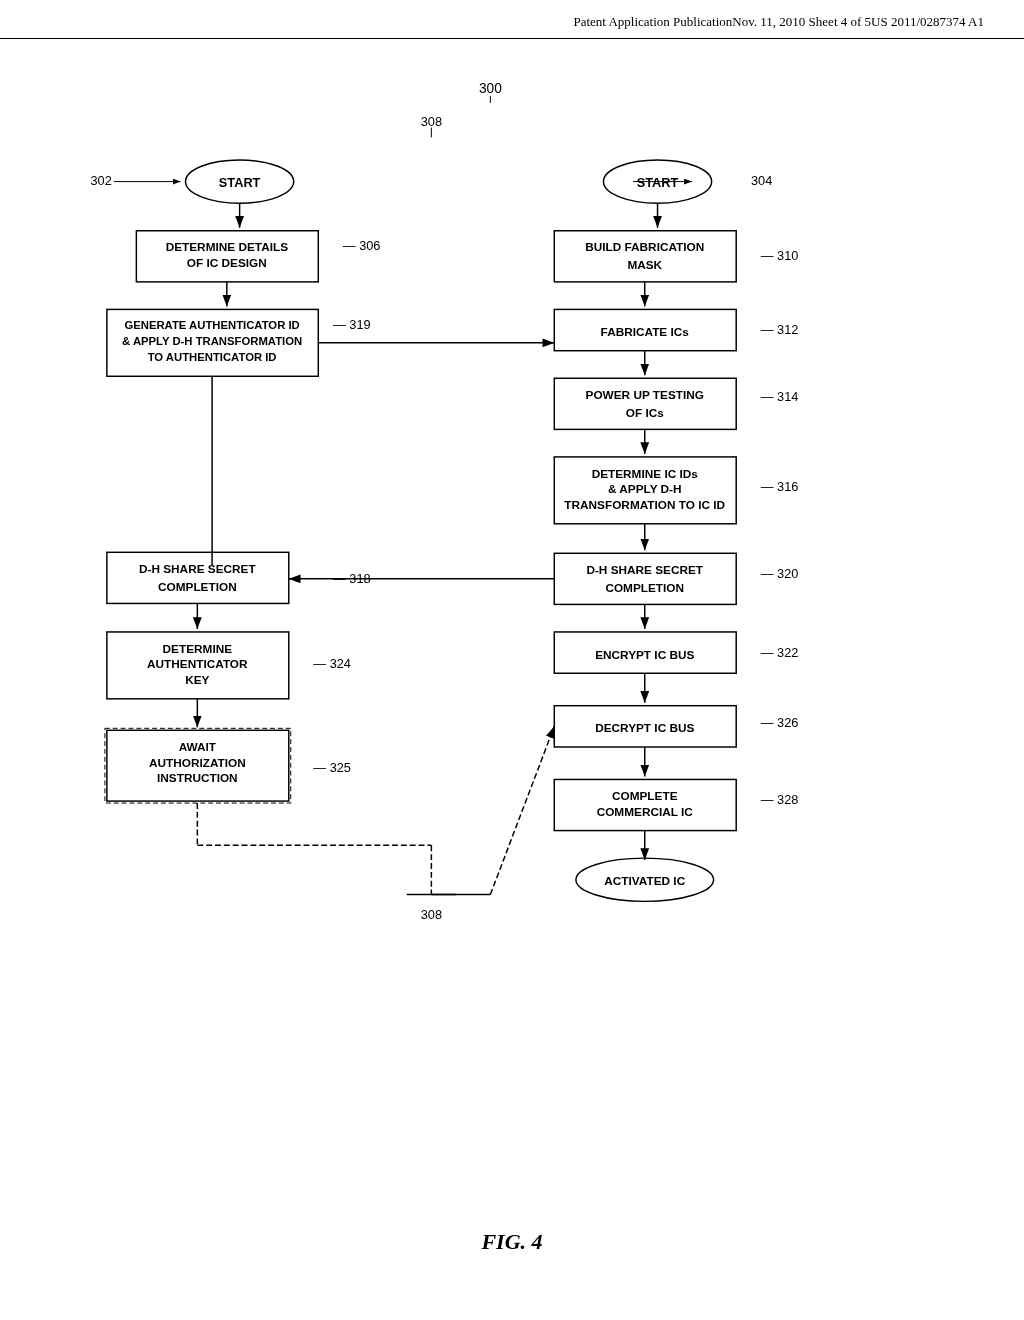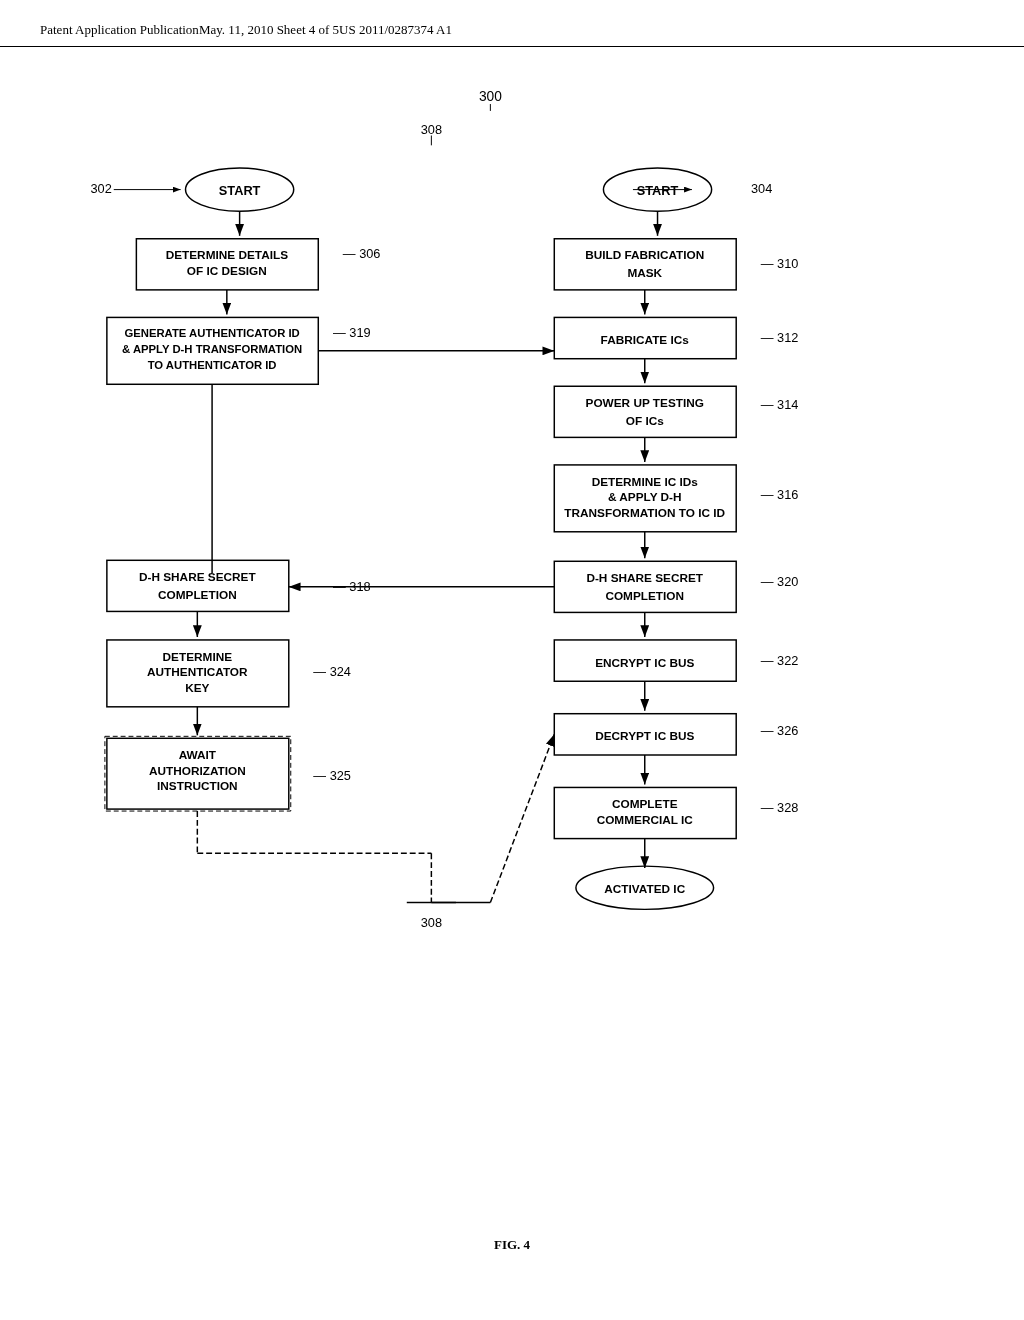--- a/index.html
+++ b/index.html
@@ -6,54 +6,55 @@
     body {
       background: #fff;
       font-family: 'Times New Roman', Times, serif;
       width: 1024px;
       min-height: 1320px;
       position: relative;
     }
 
     .header {
       display: flex;
-      justify-content: flex-start;
-      padding: 22px 40px 8px 40px;
+      justify-content: flex-end;
+      padding: 14px 40px 8px 40px;
       font-size: 13px;
       border-bottom: 1px solid #000;
     }
 
     .diagram-container {
       position: relative;
       width: 100%;
       height: 1180px;
     }
 
     svg.diagram {
       position: absolute;
       top: 0; left: 0;
       width: 100%;
       height: 100%;
     }
 
     .fig-label {
       text-align: center;
-      font-size: 13px;
+      font-size: 22px;
       font-weight: bold;
+      font-style: italic;
       margin-top: 10px;
     }
 
     
   </style>
 </head>
 <body>
 
 <div class="header">
   <span>Patent Application Publication</span>
-  <span>May. 11, 2010  Sheet 4 of 5</span>
+  <span>Nov. 11, 2010  Sheet 4 of 5</span>
   <span>US 2011/0287374 A1</span>
 </div>
 
 <div class="diagram-container">
   <svg class="diagram" viewBox="0 0 1024 1200" xmlns="http://www.w3.org/2000/svg">
     <defs>
       <marker id="arrowhead" markerWidth="8" markerHeight="6" refX="8" refY="3" orient="auto">
         <polygon points="0 0, 8 3, 0 6" fill="#000"></polygon>
       </marker>
       <marker id="arrowhead-open" markerWidth="8" markerHeight="6" refX="8" refY="3" orient="auto">

